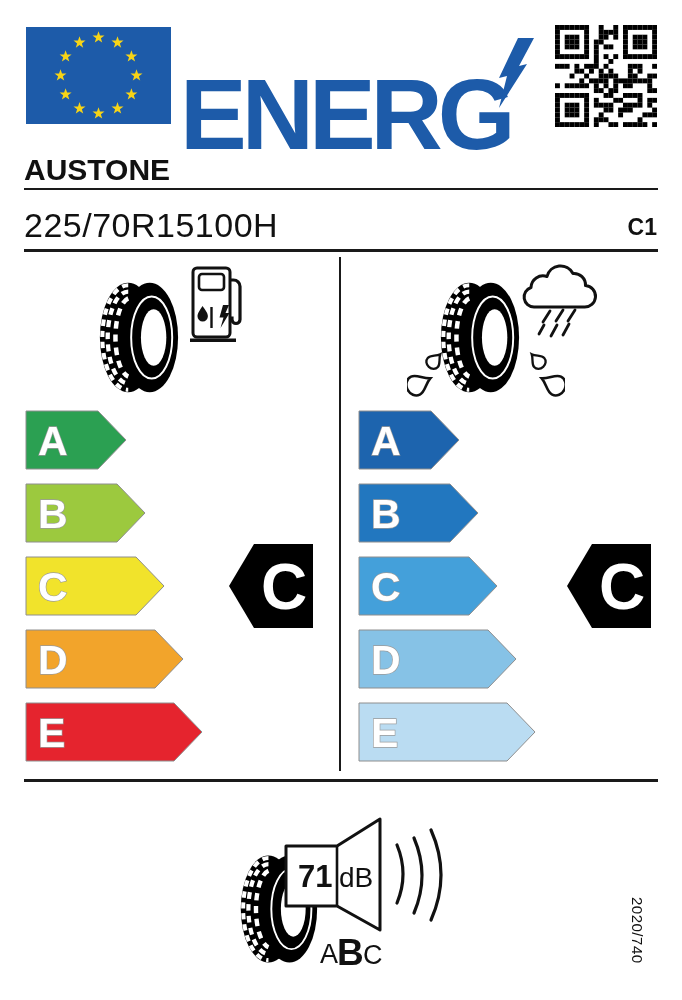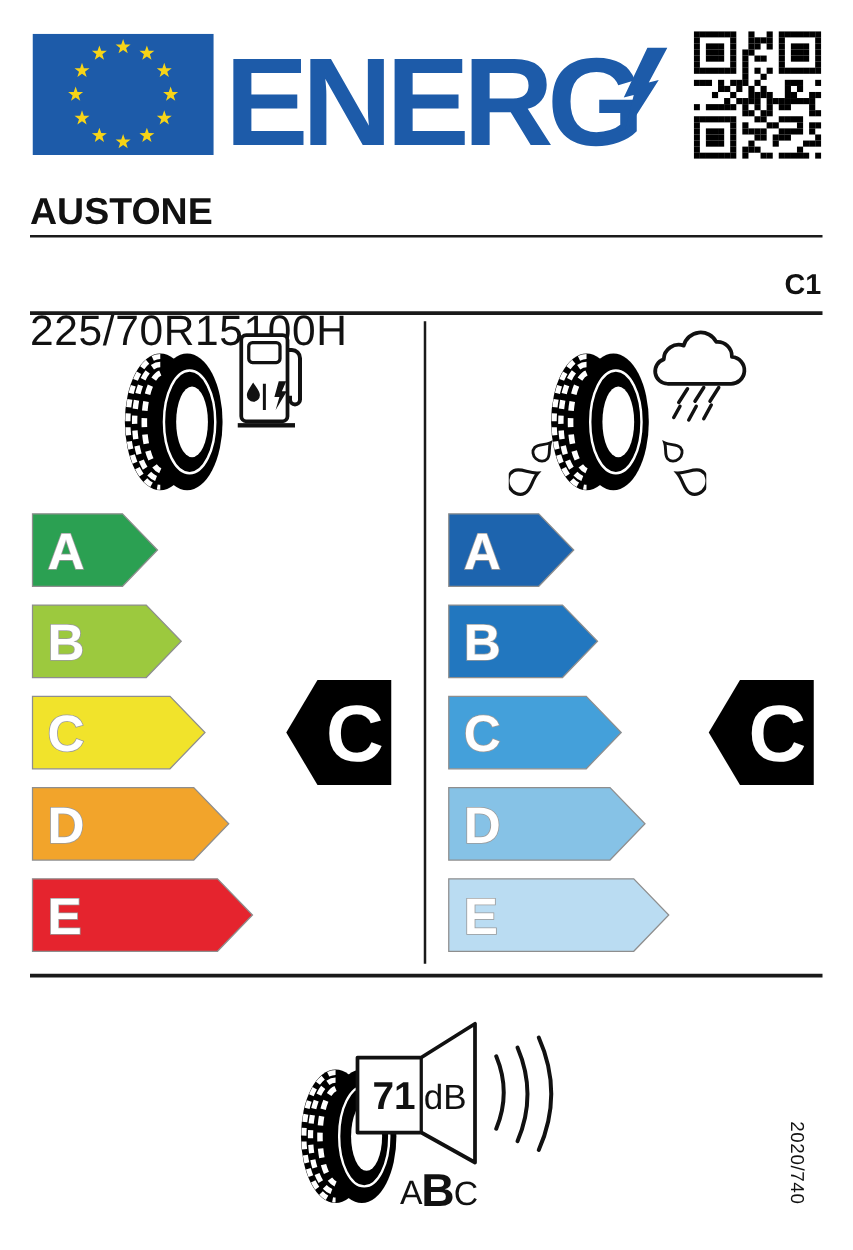--- a/index.html
+++ b/index.html
@@ -12,21 +12,21 @@
   #line-brand{top:188px;height:2px;}
   #line-size{top:249px;height:3px;}
   #line-bottom{top:779px;height:3px;}
   #vdivider{position:absolute;left:339px;top:257px;width:2px;height:514px;background:#1a1a1a;}
   #energ-text{
     position:absolute;left:180px;top:32px;font-size:100px;font-weight:bold;
     letter-spacing:-5px;line-height:1;white-space:nowrap;
   }
   #brand-name{position:absolute;left:24px;top:155px;font-size:30px;font-weight:bold;line-height:1;}
   #product-id{position:absolute;right:24px;top:157px;font-size:28px;line-height:1;}
-  #tire-size{position:absolute;left:24px;top:208px;font-size:34px;letter-spacing:.5px;line-height:1;margin-top:40px;}
+  #tire-size{position:absolute;left:24px;top:208px;font-size:34px;letter-spacing:.5px;line-height:1;}
   #tire-class{position:absolute;right:25px;top:216px;font-size:23px;line-height:1;font-weight:bold;}
   .scale{position:absolute;top:410px;width:212px;height:360px;}
   #fuel-scale{left:25px;}
   #wet-scale{left:358px;}
   #regulation-text{
     position:absolute;left:630px;top:897px;font-size:15px;line-height:1;
     writing-mode:vertical-rl;letter-spacing:.5px;
   }
 </style>
 </head>
@@ -45,21 +45,21 @@
         <polygon points="91.5,75.1 93.0,79.4 97.5,79.5 93.9,82.2 95.2,86.5 91.5,83.9 87.8,86.5 89.1,82.2 85.5,79.5 90.0,79.4" fill="#f7d417"></polygon>
         <polygon points="72.5,80.2 74.0,84.5 78.5,84.6 74.9,87.3 76.2,91.6 72.5,89.0 68.8,91.6 70.1,87.3 66.5,84.6 71.0,84.5" fill="#f7d417"></polygon>
         <polygon points="53.5,75.1 55.0,79.4 59.5,79.5 55.9,82.2 57.2,86.5 53.5,83.9 49.8,86.5 51.1,82.2 47.5,79.5 52.0,79.4" fill="#f7d417"></polygon>
         <polygon points="39.6,61.2 41.1,65.5 45.6,65.6 42.0,68.3 43.3,72.6 39.6,70.0 35.9,72.6 37.2,68.3 33.6,65.6 38.1,65.5" fill="#f7d417"></polygon>
         <polygon points="34.5,42.2 36.0,46.5 40.5,46.6 36.9,49.3 38.2,53.6 34.5,51.0 30.8,53.6 32.1,49.3 28.5,46.6 33.0,46.5" fill="#f7d417"></polygon>
         <polygon points="39.6,23.2 41.1,27.5 45.6,27.6 42.0,30.3 43.3,34.6 39.6,32.0 35.9,34.6 37.2,30.3 33.6,27.6 38.1,27.5" fill="#f7d417"></polygon>
         <polygon points="53.5,9.3 55.0,13.6 59.5,13.6 55.9,16.4 57.2,20.7 53.5,18.1 49.8,20.7 51.1,16.4 47.5,13.6 52.0,13.6" fill="#f7d417"></polygon>
       </g>
   </svg>
 
-  <div id="energ-text" style="color: rgb(29, 91, 169);">ENERG</div>
+  <div id="energ-text" style="color: rgb(29, 91, 169); margin-top: 32px;">ENERG</div>
 
   <svg class="abs" style="left:494px;top:38px" width="40" height="70" viewBox="0 0 40 70">
     <polygon id="bolt-shape" points="24,0 40,0 25,28 33,26 5,70 13,38 5,40" fill="#1d5ba9"></polygon>
   </svg>
 
   <svg class="abs" style="left:555px;top:25px" width="102" height="102" viewBox="0 0 102 102" id="qr-svg">
       <rect x="0.00" y="0.00" width="4.91" height="4.91" fill="#000"></rect>
       <rect x="4.86" y="0.00" width="4.91" height="4.91" fill="#000"></rect>
       <rect x="9.71" y="0.00" width="4.91" height="4.91" fill="#000"></rect>
       <rect x="14.57" y="0.00" width="4.91" height="4.91" fill="#000"></rect>

